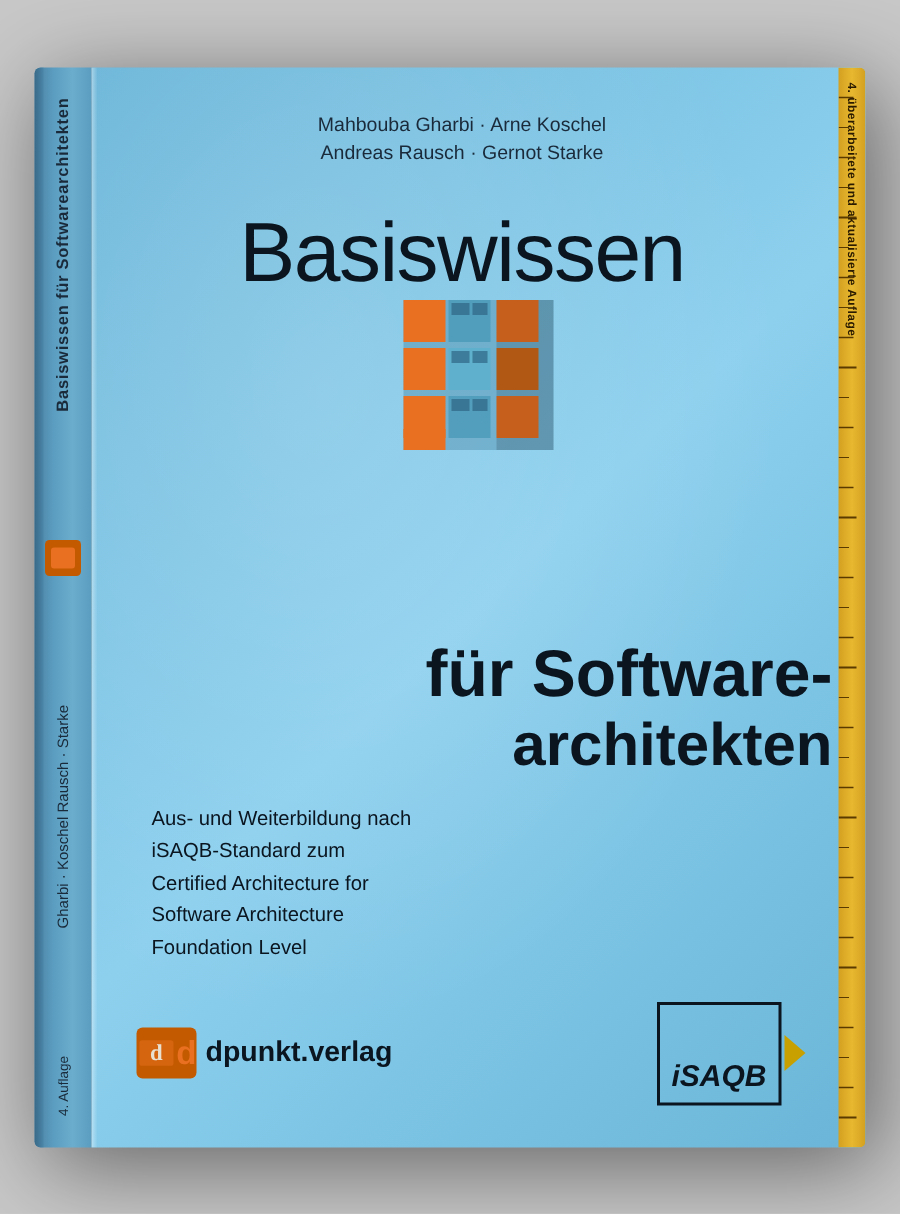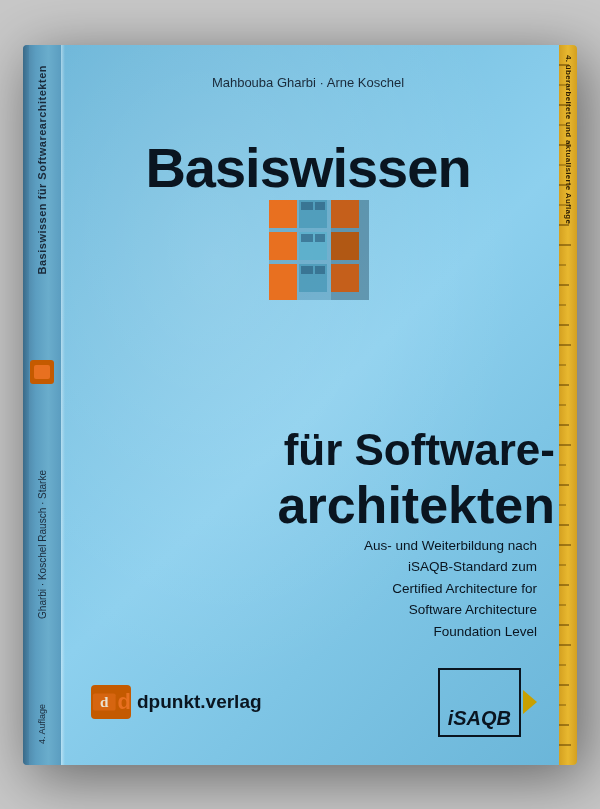--- a/index.html
+++ b/index.html
@@ -146,36 +146,36 @@
     
     .title-main {
       position: absolute;
       top: 90px;
       left: 0; right: 22px;
       text-align: center;
     }
 
     .title-basiswissen {
       font-size: 56px;
-      font-weight: bold;
+      font-weight: normal;
       color: #0a1520;
       letter-spacing: -1px;
       display: block;
     }
 
     .title-fur {
       font-size: 44px;
       font-weight: bold;
       color: #0a1520;
       display: block;
       margin-top: 110px;
     }
 
     .title-architekten {
-      font-size: 52px;
+      font-size: 40px;
       font-weight: bold;
       color: #0a1520;
       display: block;
     }
 
     
     .building-image {
       position: absolute;
       top: 145px;
       left: 50%;
@@ -188,21 +188,21 @@
     .building-svg {
       width: 120px;
       height: 120px;
     }
 
     
     .subtitle {
       position: absolute;
       top: 490px;
       left: 40px; right: 40px;
-      text-align: right;
+      text-align: left;
       font-size: 13.5px;
       color: #0a1520;
       line-height: 1.6;
     }
 
     
     .bottom-area {
       position: absolute;
       bottom: 28px;
       left: 30px; right: 40px;
@@ -298,20 +298,21 @@
       </div>
       <div class="spine-text-bottom">Gharbi · Koschel  Rausch · Starke</div>
       <div style="writing-mode:vertical-rl;transform:rotate(180deg);font-size:9px;color:#1a2a3a;white-space:nowrap;">4. Auflage</div>
     </div>
 
     <div class="cover-front">
       <div class="spine-right-highlight"></div>
 
       <div class="authors">
         <span>Mahbouba Gharbi · Arne Koschel</span><br>
+        <span>Andreas Rausch · Gernot Starke</span>
       </div>
 
       <div class="title-main">
         <span class="title-basiswissen">Basiswissen</span>
       </div>
 
       <div class="building-image">
         <svg class="building-svg" viewBox="0 0 120 120" xmlns="http://www.w3.org/2000/svg">
 
           <rect x="10" y="10" width="100" height="100" fill="#2a6a8a" opacity="0.3"></rect>

